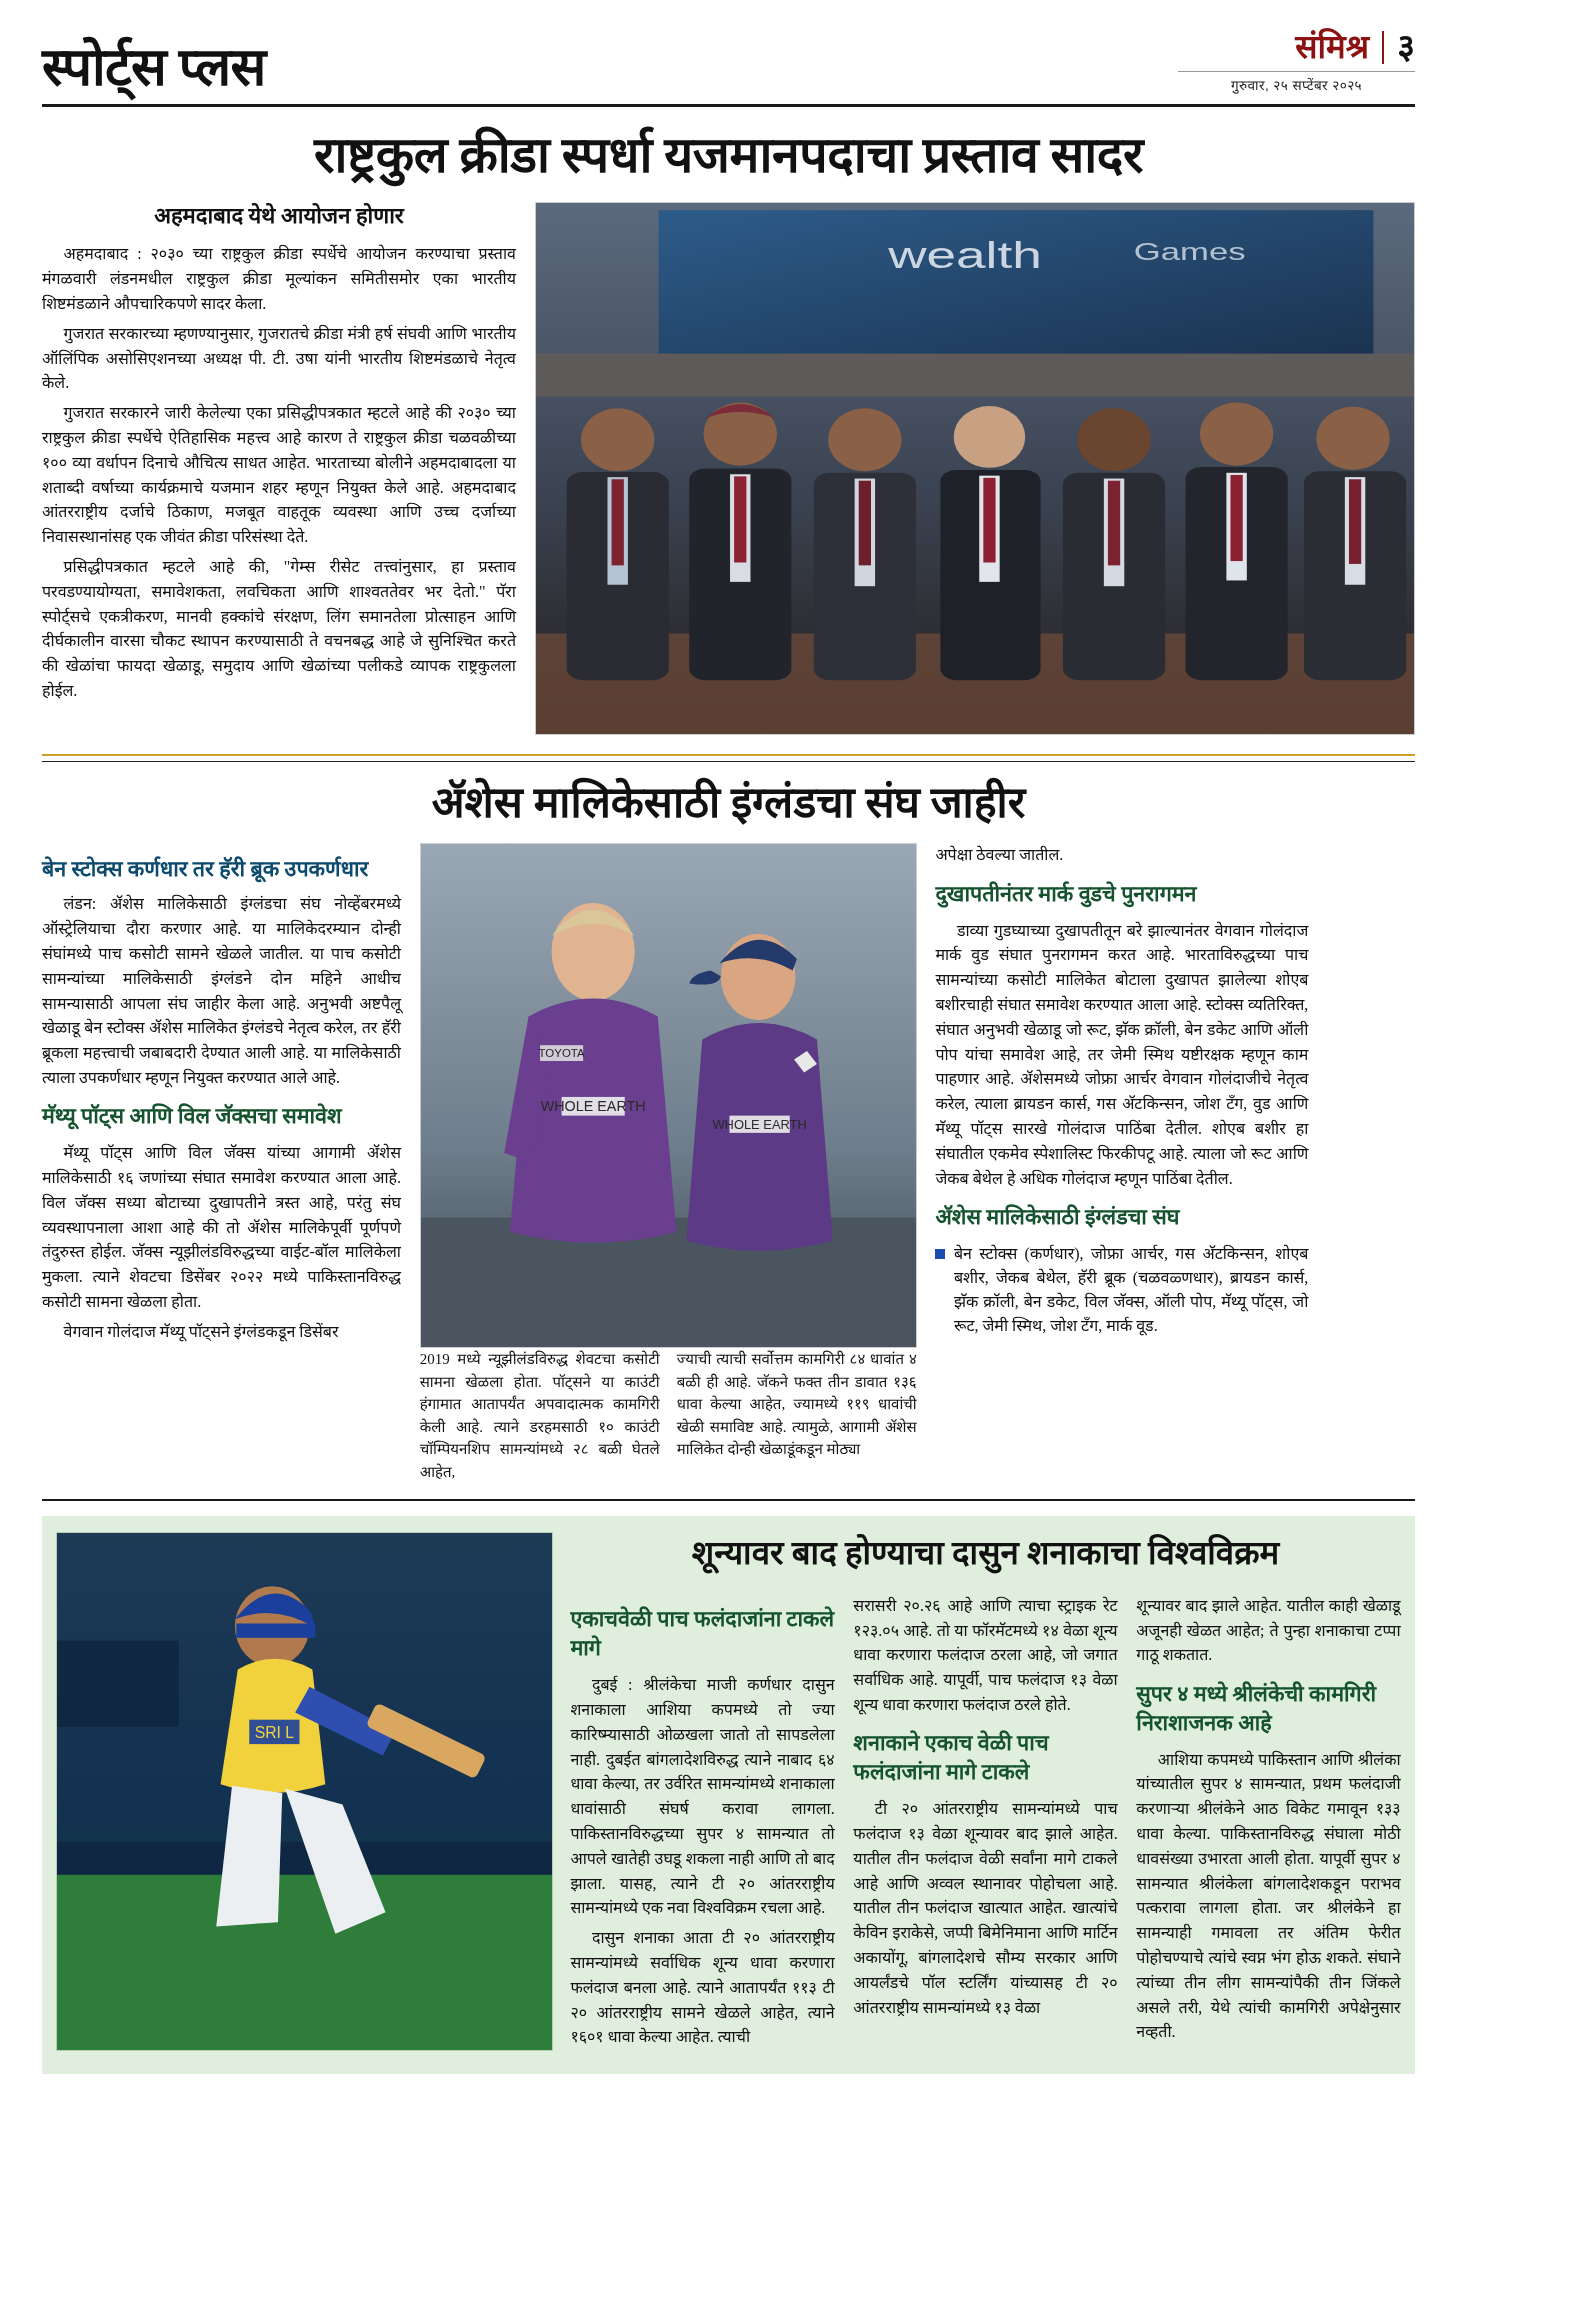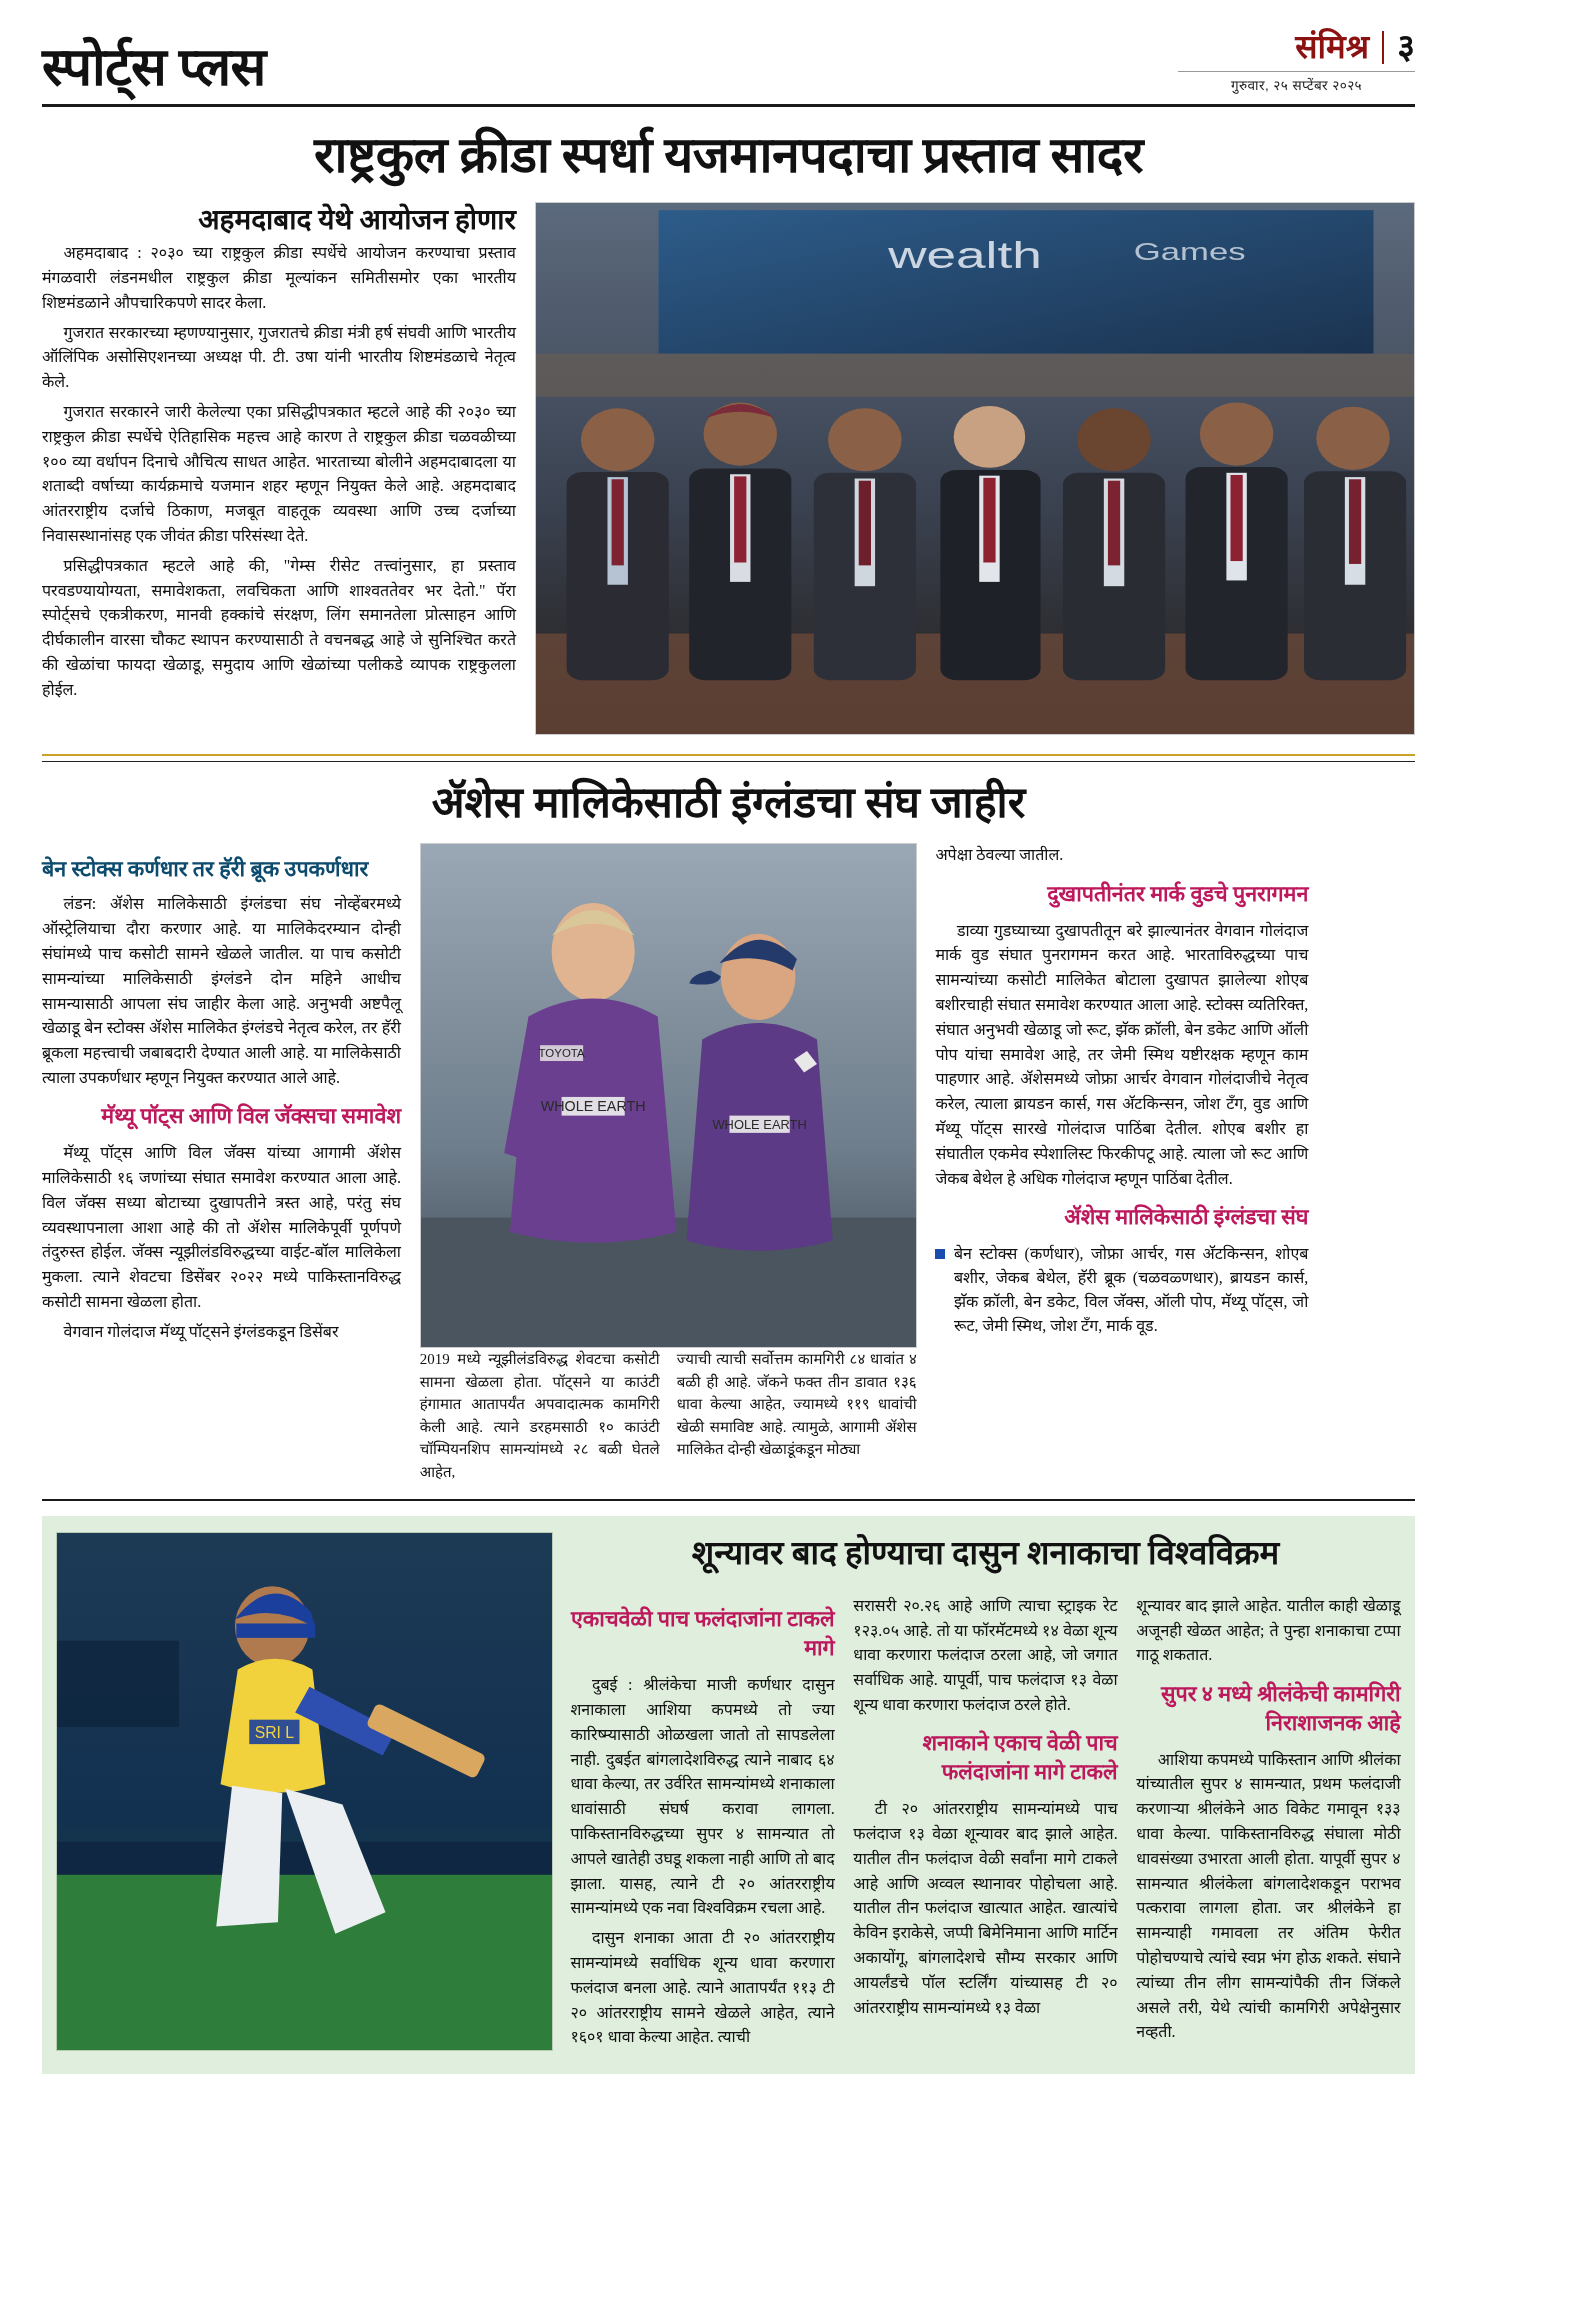--- a/index.html
+++ b/index.html
@@ -111,31 +111,31 @@
     gap: 18.7px;
     align-items: flex-start;
   }
   .story1-col {
     width: 474px;
     flex: 0 0 474px;
   }
   .subhead {
     font-family: "Liberation Serif", serif;
     font-weight: bold;
-    font-size: 28px;
-    text-align: right;
-    margin-bottom: 3px;
+    font-size: 22px;
+    text-align: center;
+    margin-bottom: 12px;
     line-height: 1.3;
   }
   .subhead-red {
     font-family: "Liberation Serif", serif;
     font-weight: bold;
     font-size: 21.5px;
-    color: #be185d;
-    text-align: right;
+    color: #14532d;
+    text-align: left;
     line-height: 1.35;
     margin: 11.5px 0 10px 0;
   }
   .subhead-red-left {
     font-family: "Liberation Serif", serif;
     font-weight: bold;
     font-size: 21.5px;
     color: #0c4a6e;
     text-align: left;
     line-height: 1.35;

